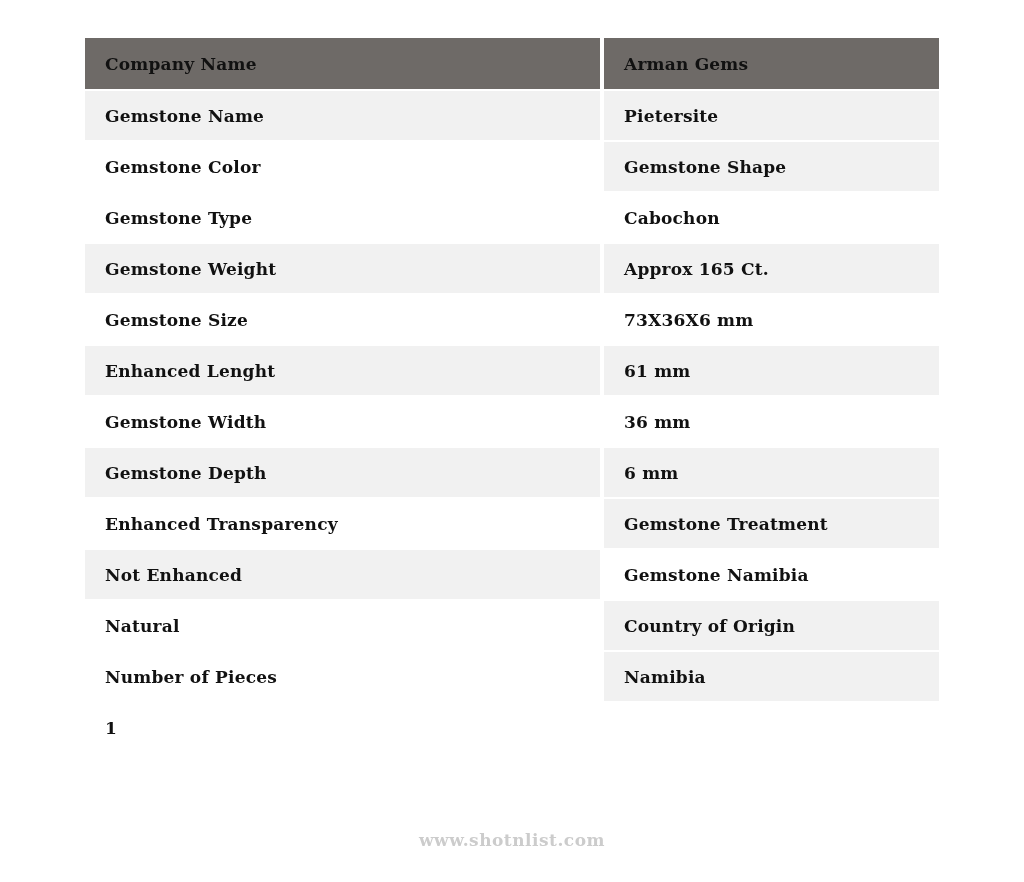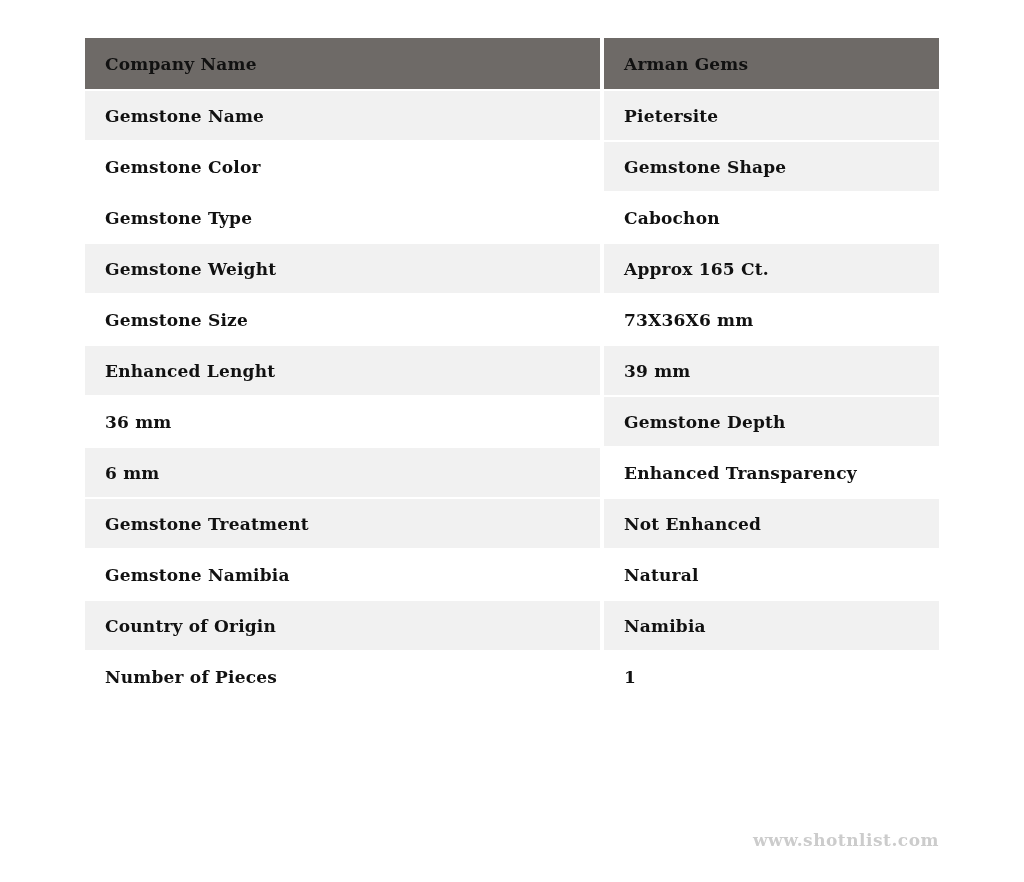--- a/index.html
+++ b/index.html
@@ -42,21 +42,21 @@
     background: var(--header-bg, #6e6a67);
   }
   .cell.alt {
     background: var(--row-alt-bg, #f1f1f1);
   }
   .watermark {
     position: absolute;
     left: 85px;
     top: 830px;
     width: 854px;
-    text-align: right;
+    text-align: center;
     font-size: 17px;
     letter-spacing: 0.5px;
     color: var(--watermark-color, #cccccc);
   }
 </style>
 </head>
 <body>
 
 <div class="page" style="--page-bg: #ffffff; --header-bg: #6e6a67; --row-bg: #ffffff; --row-alt-bg: #f1f1f1; --text-color: #111111; --watermark-color: #cccccc;">
 
@@ -68,30 +68,31 @@
       <div class="cell alt">Pietersite</div>
       <div class="cell">Gemstone Color</div>
       <div class="cell alt">Gemstone Shape</div>
       <div class="cell">Gemstone Type</div>
       <div class="cell">Cabochon</div>
       <div class="cell alt">Gemstone Weight</div>
       <div class="cell alt">Approx 165 Ct.</div>
       <div class="cell">Gemstone Size</div>
       <div class="cell">73X36X6 mm</div>
       <div class="cell alt">Enhanced Lenght</div>
-      <div class="cell alt">39 mm</div>
+      <div class="cell alt">61 mm</div>
+      <div class="cell">Gemstone Width</div>
       <div class="cell">36 mm</div>
       <div class="cell alt">Gemstone Depth</div>
       <div class="cell alt">6 mm</div>
       <div class="cell">Enhanced Transparency</div>
       <div class="cell alt">Gemstone Treatment</div>
       <div class="cell alt">Not Enhanced</div>
       <div class="cell">Gemstone Namibia</div>
       <div class="cell">Natural</div>
       <div class="cell alt">Country of Origin</div>
+      <div class="cell">Number of Pieces</div>
       <div class="cell alt">Namibia</div>
-      <div class="cell">Number of Pieces</div>
       <div class="cell">1</div>
     </div>
 
   <div class="watermark">www.shotnlist.com</div>
 
 </div>
 
 </body></html>

